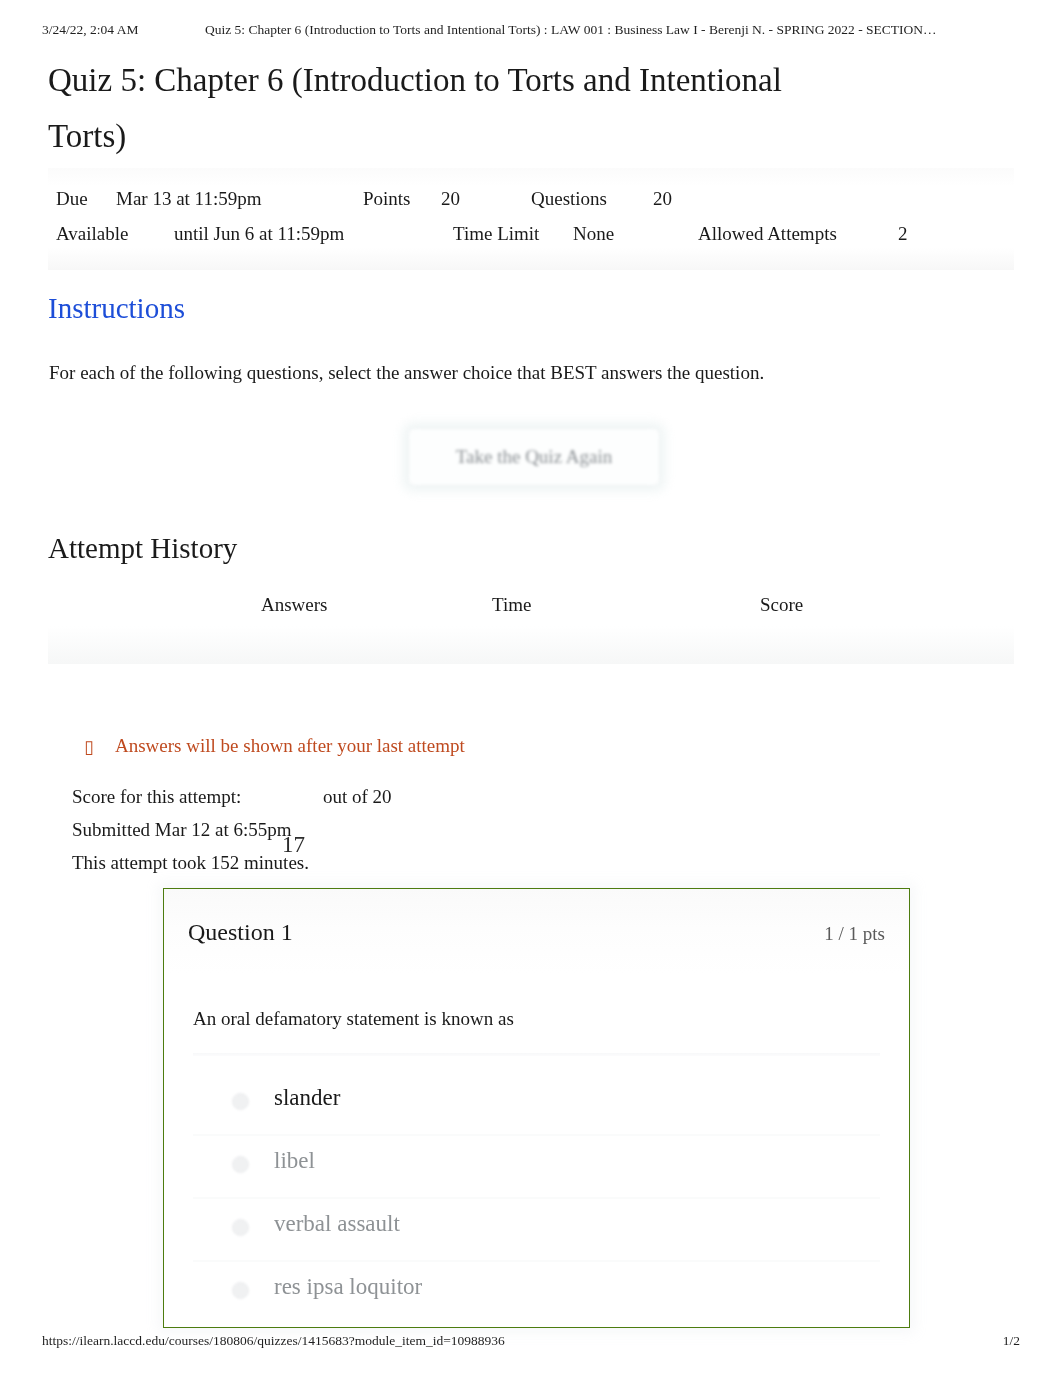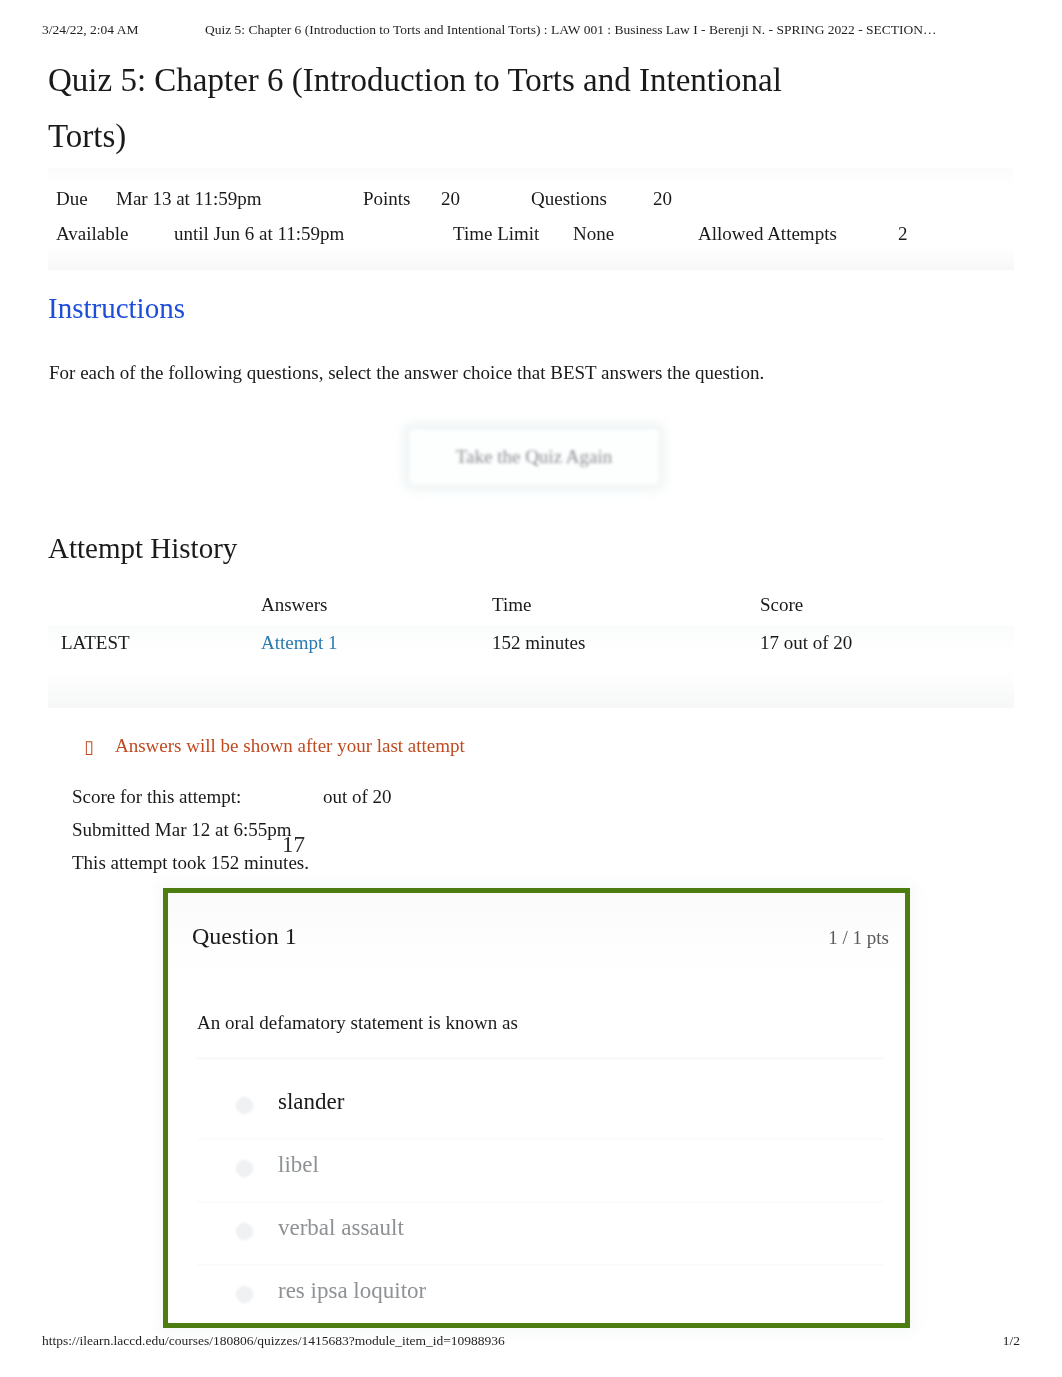--- a/index.html
+++ b/index.html
@@ -230,21 +230,21 @@
   }
 
   
   .question-card {
     position: absolute;
     left: 163px;
     top: 888px;
     width: 747px;
     height: 440px;
     background: #ffffff;
-    border: 5px solid #4d7c0f;
+    border: 1px solid #4d7c0f;
     box-shadow: 0 0 12px 5px rgba(246,247,248,0.9);
     box-sizing: border-box;
     overflow: hidden;
     font-family: Liberation Serif, serif;
   }
   .q-header {
     position: absolute;
     left: 0;
     top: 0;
     width: 745px;
@@ -387,26 +387,20 @@
   <div class="retake-btn">Take the Quiz Again</div>
 </div>
 
 <h2 class="h-attempt">Attempt History</h2>
 <div class="hist-table">
   <div class="hist-row head">
     <span class="hist-cell c-kept"></span>
     <span class="hist-cell c-attempt">Answers</span>
     <span class="hist-cell c-time">Time</span>
     <span class="hist-cell c-score">Score</span>
-  </div>
-  <div class="hist-row body">
-    <span class="hist-cell c-kept">LATEST</span>
-    <a class="hist-cell c-attempt attempt-link">Attempt 1</a>
-    <span class="hist-cell c-time">152 minutes</span>
-    <span class="hist-cell c-score">17 out of 20</span>
   </div>
   <div class="hist-row spacer"></div>
 </div>
 
 <div class="answers-notice">
   <span class="notice-icon">▯</span>
   <span class="notice-text">Answers will be shown after your last attempt</span>
 </div>
 
 <div class="score-block">

